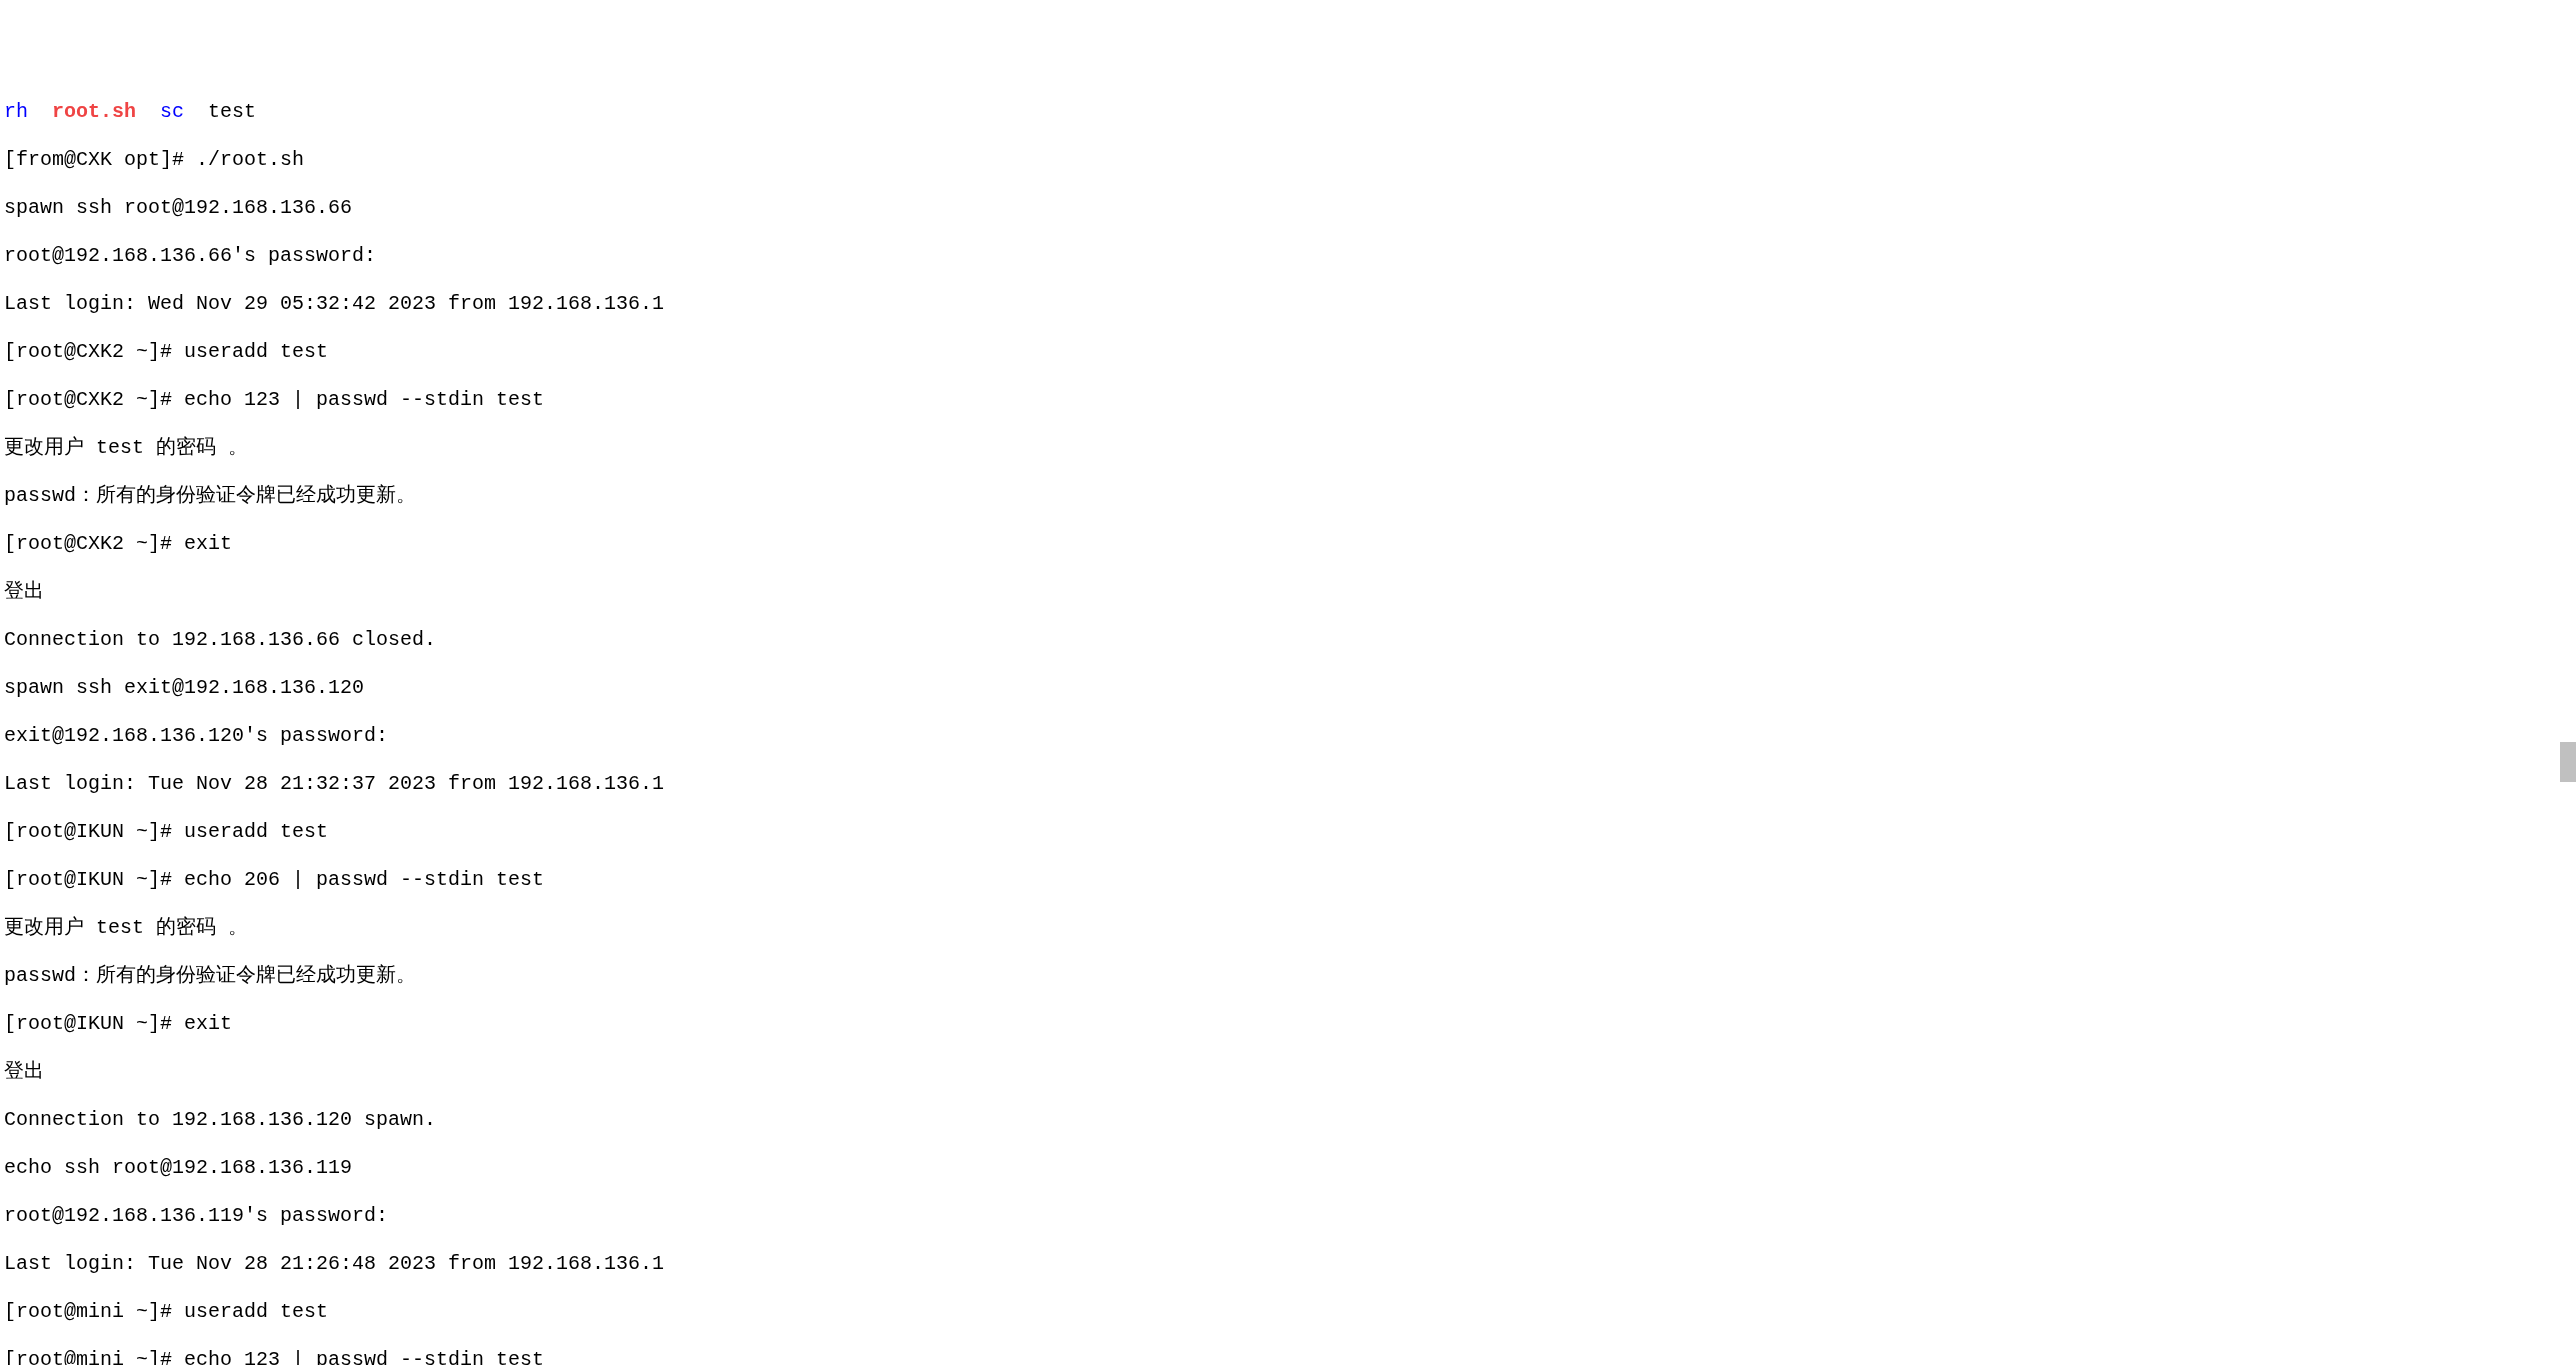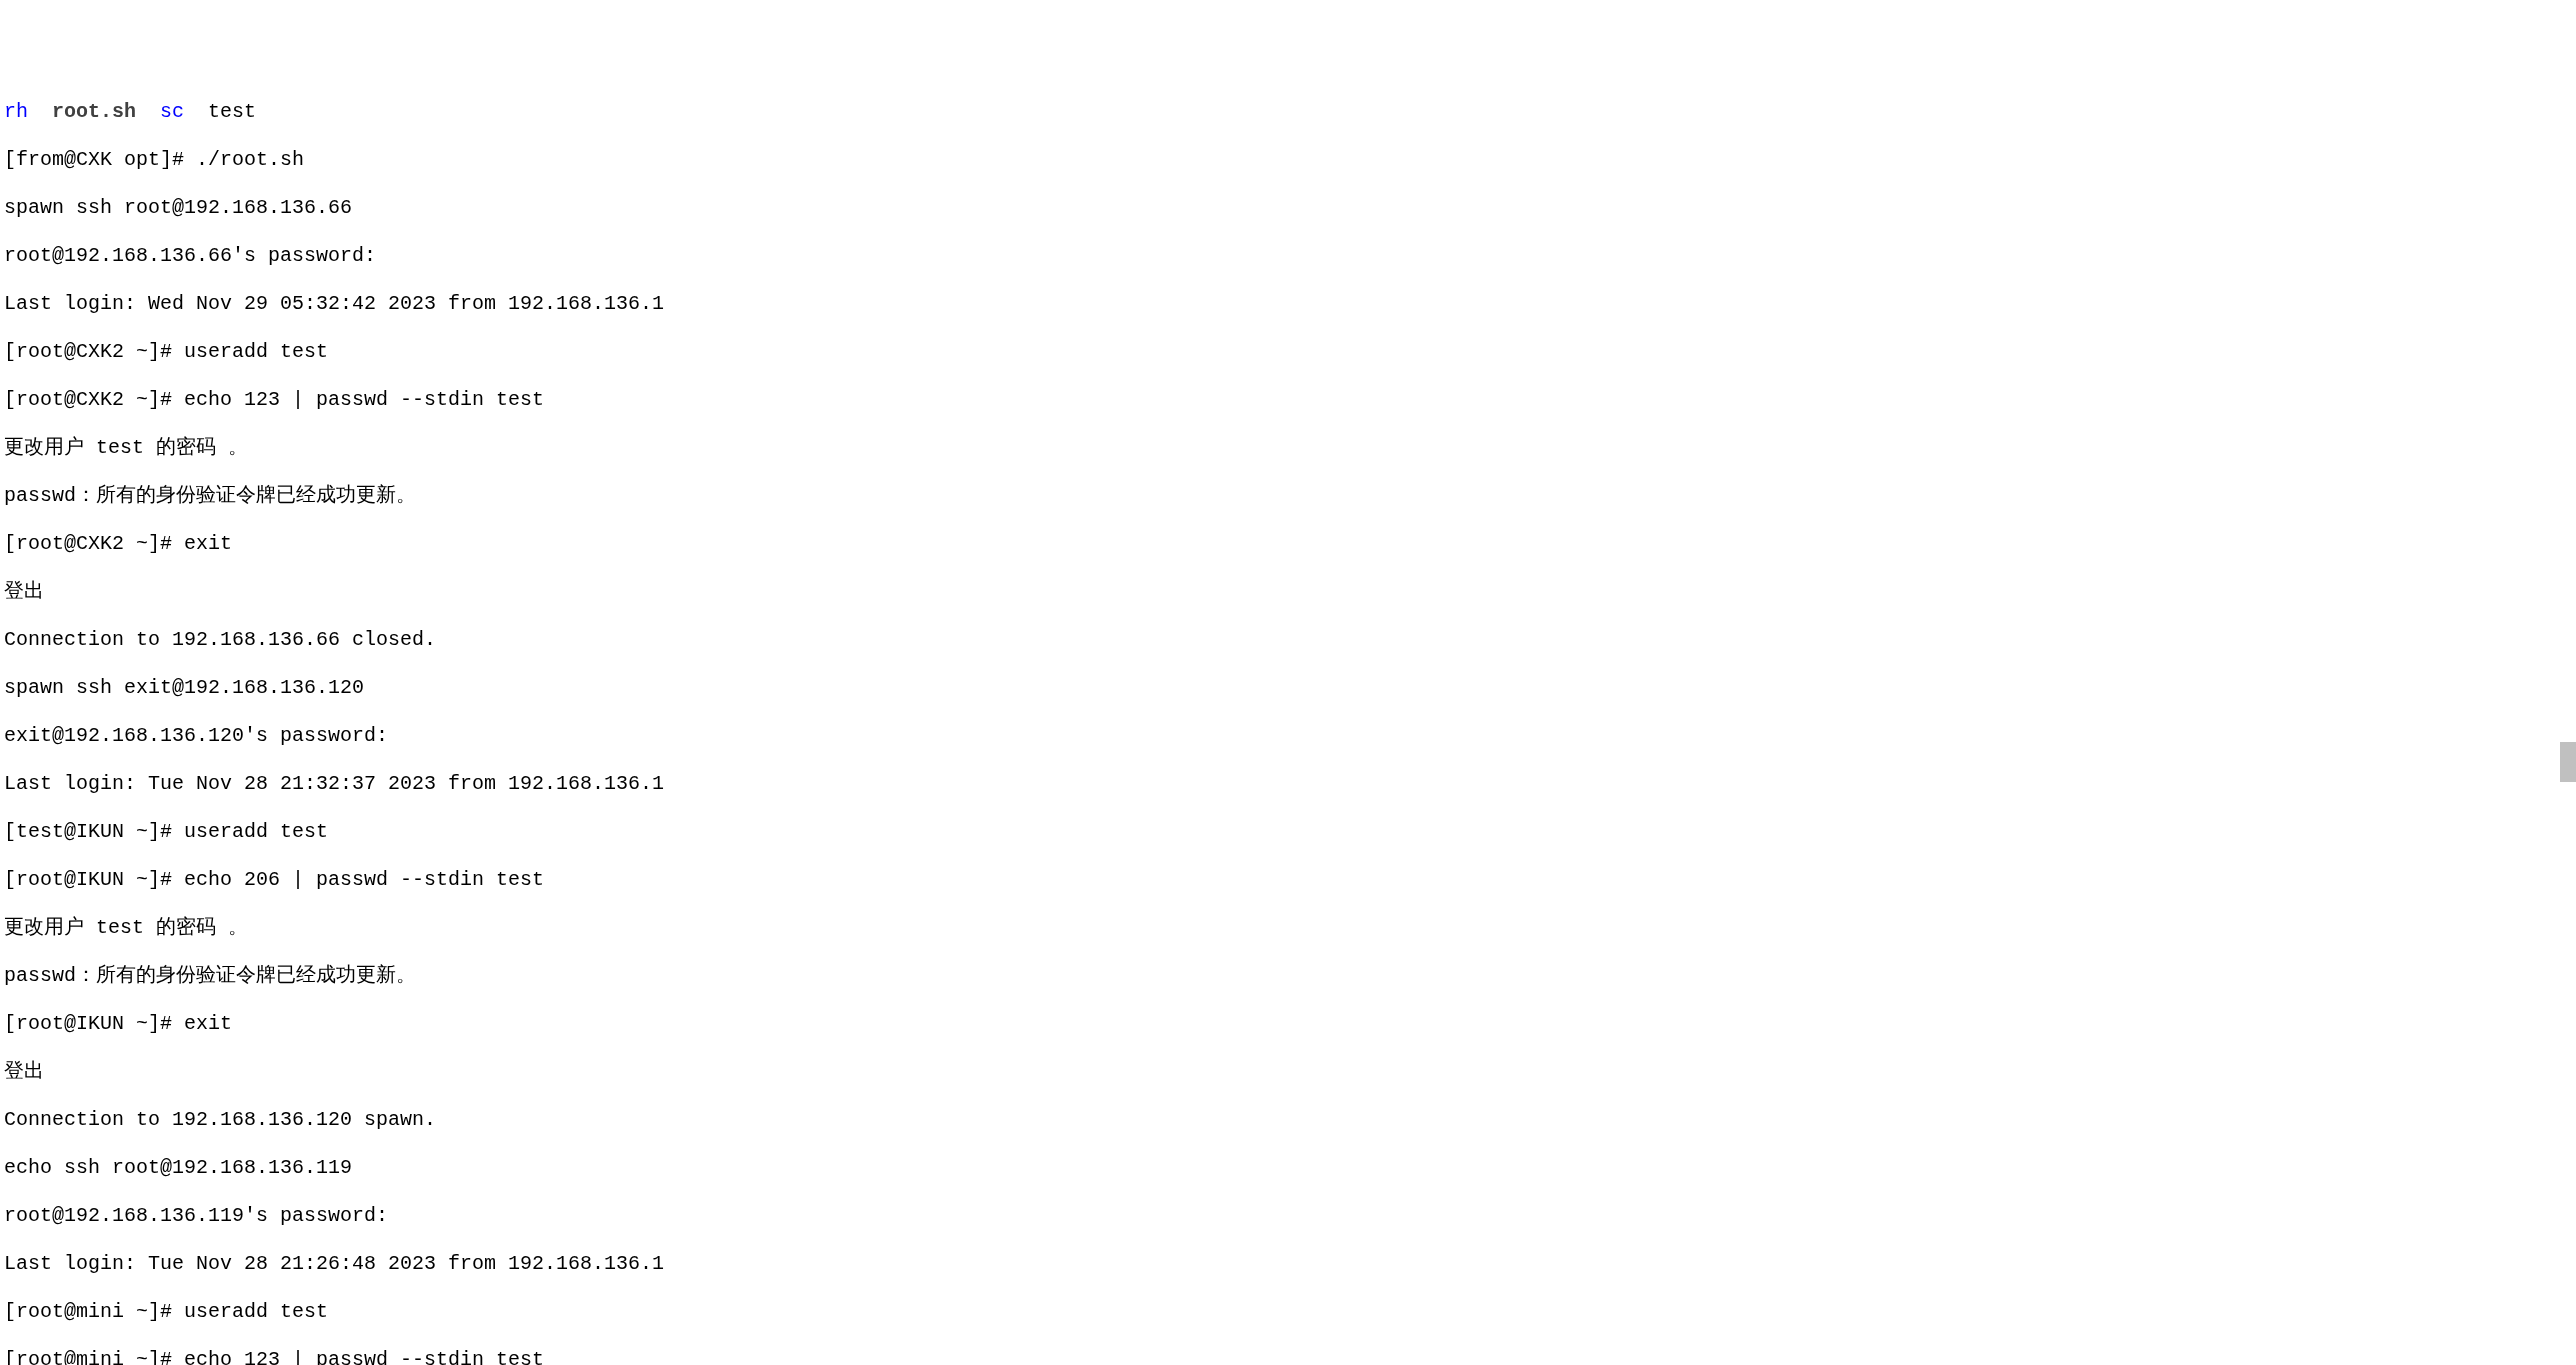--- a/index.html
+++ b/index.html
@@ -9,21 +9,21 @@
       font-size: 20px;
       line-height: 1.2;
       color: #000000;
       padding: 4px;
       white-space: pre;
       position: relative;
       min-height: 787px;
     }
     .terminal-line { display: block; }
     .color-blue { color: #0000ff; font-weight: normal; }
-    .color-green { color: #404040; font-weight: bold; }
+    .color-green { color: #ef4444; font-weight: bold; }
     .scrollbar {
       position: absolute;
       right: 0;
       top: 742px;
       width: 16px;
       height: 40px;
       background: #c0c0c0;
     }
   </style>
 </head>
@@ -39,21 +39,21 @@
 <div class="terminal-line">[root@CXK2 ~]# useradd test</div>
 <div class="terminal-line">[root@CXK2 ~]# echo 123 | passwd --stdin test</div>
 <div class="terminal-line">更改用户 test 的密码 。</div>
 <div class="terminal-line">passwd：所有的身份验证令牌已经成功更新。</div>
 <div class="terminal-line">[root@CXK2 ~]# exit</div>
 <div class="terminal-line">登出</div>
 <div class="terminal-line">Connection to 192.168.136.66 closed.</div>
 <div class="terminal-line">spawn ssh exit@192.168.136.120</div>
 <div class="terminal-line">exit@192.168.136.120's password:</div>
 <div class="terminal-line">Last login: Tue Nov 28 21:32:37 2023 from 192.168.136.1</div>
-<div class="terminal-line">[test@IKUN ~]# useradd test</div>
+<div class="terminal-line">[root@IKUN ~]# useradd test</div>
 <div class="terminal-line">[root@IKUN ~]# echo 206 | passwd --stdin test</div>
 <div class="terminal-line">更改用户 test 的密码 。</div>
 <div class="terminal-line">passwd：所有的身份验证令牌已经成功更新。</div>
 <div class="terminal-line">[root@IKUN ~]# exit</div>
 <div class="terminal-line">登出</div>
 <div class="terminal-line">Connection to 192.168.136.120 spawn.</div>
 <div class="terminal-line">echo ssh root@192.168.136.119</div>
 <div class="terminal-line">root@192.168.136.119's password:</div>
 <div class="terminal-line">Last login: Tue Nov 28 21:26:48 2023 from 192.168.136.1</div>
 <div class="terminal-line">[root@mini ~]# useradd test</div>

